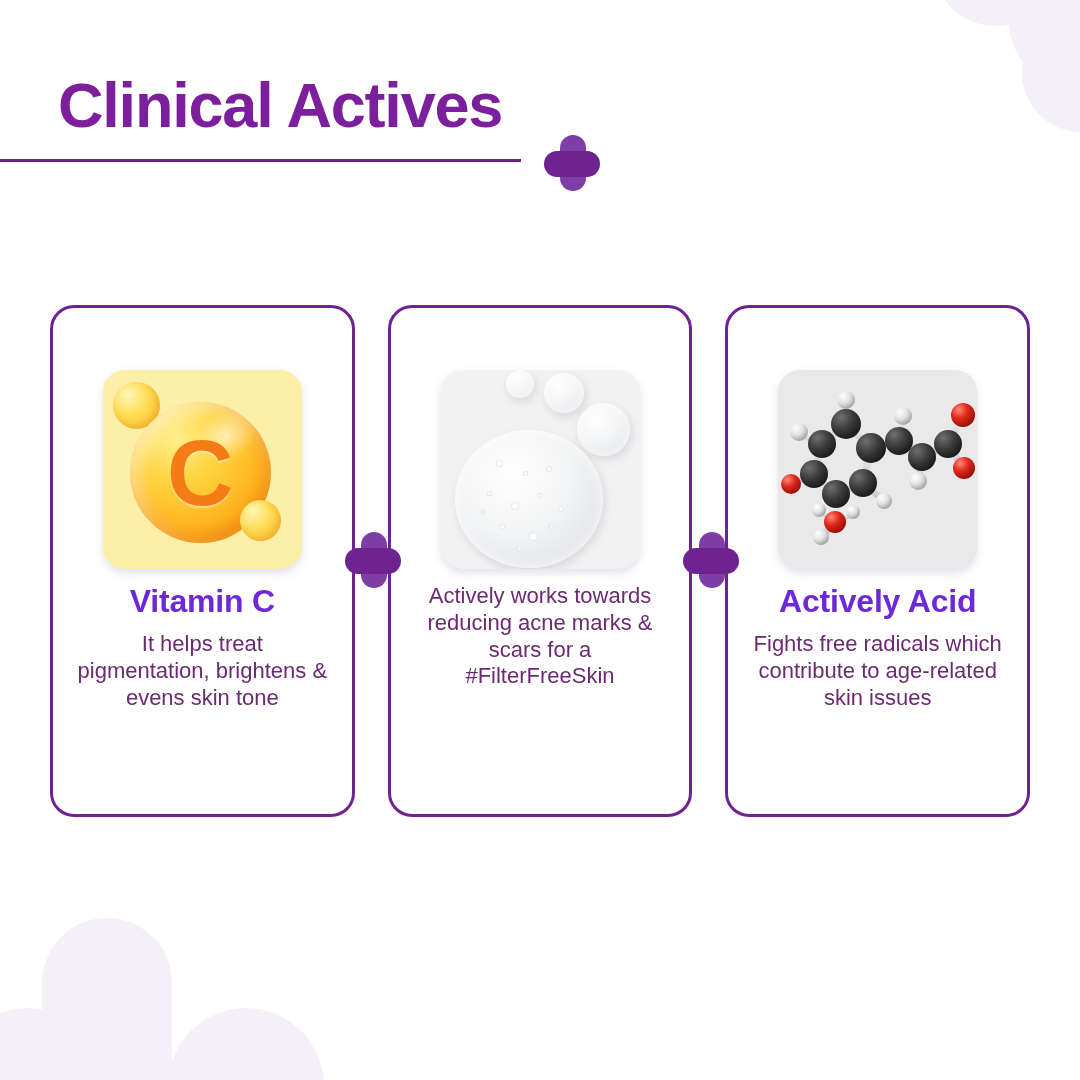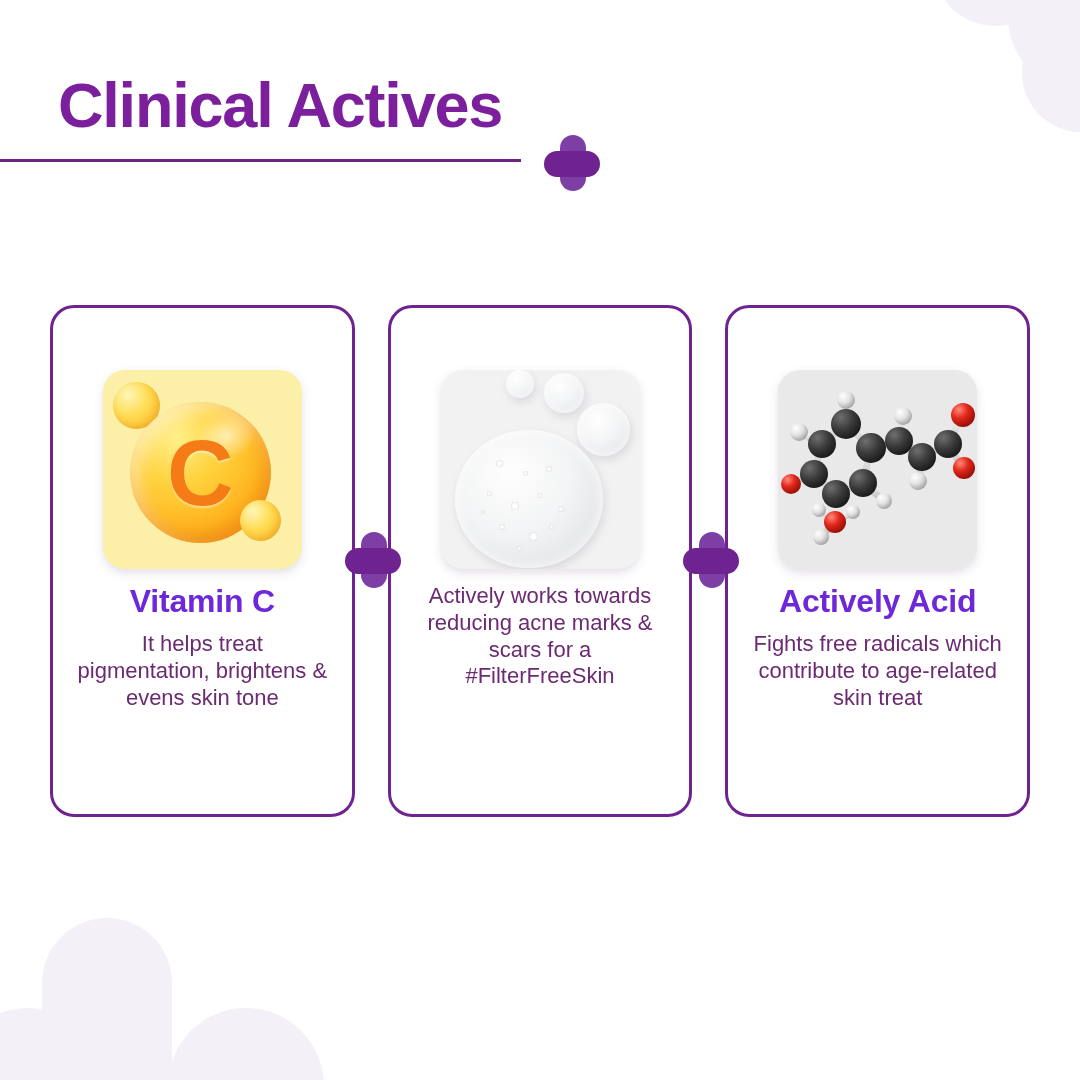--- a/index.html
+++ b/index.html
@@ -313,17 +313,17 @@
             <circle cx="85" cy="113" r="14" fill="url(#gC)"></circle>
             <circle cx="58" cy="124" r="14" fill="url(#gC)"></circle>
             <circle cx="36" cy="104" r="14" fill="url(#gC)"></circle>
             <circle cx="121" cy="71" r="14" fill="url(#gC)"></circle>
             <circle cx="144" cy="87" r="14" fill="url(#gC)"></circle>
             <circle cx="170" cy="74" r="14" fill="url(#gC)"></circle>
           </g>
         </svg>
       </div>
       <div class="card-title">Actively Acid</div>
-      <div class="card-desc">Fights free radicals which contribute to age-related skin treat</div>
+      <div class="card-desc">Fights free radicals which contribute to age-related skin issues</div>
     </div>
 
   </div>
 </div>
 
 </body></html>

